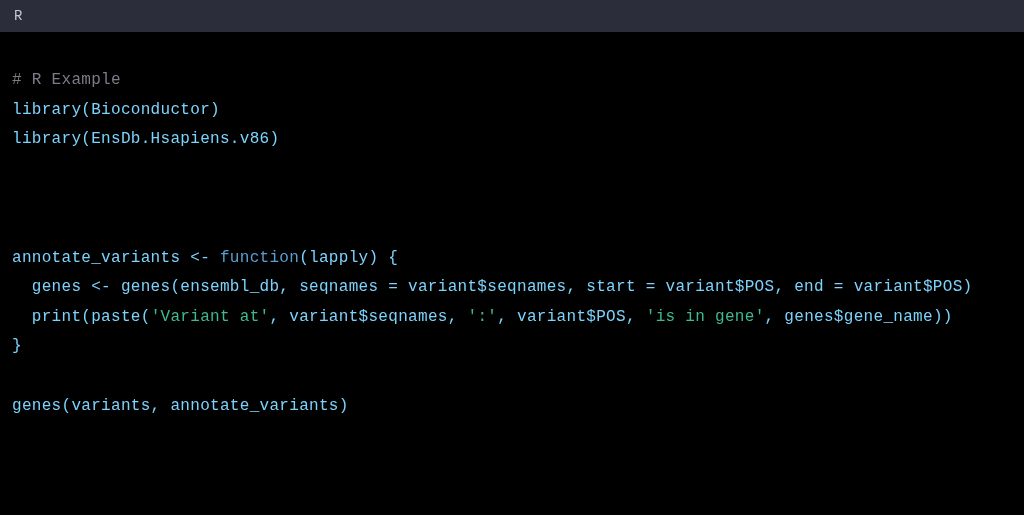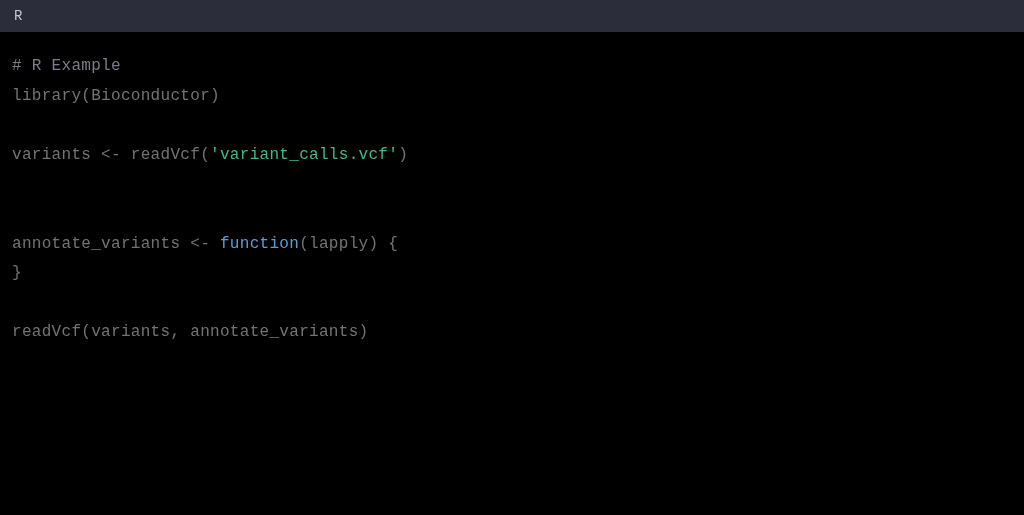--- a/index.html
+++ b/index.html
@@ -18,21 +18,21 @@
     .header-bar {
       background: #2b2d3a;
       height: 32px;
       padding: 6px 14px;
       color: #c5c7d0;
       font-size: 14px;
       display: flex;
       align-items: center;
     }
     .code-area {
-      padding: 20px 12px;
+      padding: 34px 12px;
       background: #000000;
       color: #e8e8e8;
       line-height: 1.85;
       font-size: 16px;
       letter-spacing: 0.3px;
     }
     .line {
       white-space: pre;
       font-family: inherit;
     }
@@ -40,37 +40,39 @@
       color: #7a7d89;
     }
     .keyword {
       color: #5a9fd4;
       font-family: Liberation Mono, monospace;
     }
     .string {
       color: #3fb98f;
     }
     .default {
-      color: #737373;
+      color: #7dd3fc;
     }
     .blank-line {
       height: 1.85em;
     }
   </style>
 </head>
 <body>
 
 <div class="header-bar">
   <span>R</span>
 </div>
 
 <div class="code-area" id="code-container">
 <div class="line"><span class="comment"># R Example</span></div>
     <div class="line"><span class="default">library(Bioconductor)</span></div>
+    <div class="line"><span class="default">library(EnsDb.Hsapiens.v86)</span></div>
     <div class="blank-line"></div>
-    <div class="line"><span class="default">variants &lt;- readVcf(</span><span class="string">'variant_calls.vcf'</span><span class="default">)</span></div>
     <div class="blank-line"></div>
     <div class="blank-line"></div>
     <div class="line"><span class="default">annotate_variants &lt;- </span><span class="keyword">function</span><span class="default">(lapply) {</span></div>
+    <div class="line"><span class="default">  genes &lt;- genes(ensembl_db, seqnames = variant$seqnames, start = variant$POS, end = variant$POS)</span></div>
+    <div class="line"><span class="default">  print(paste(</span><span class="string">'Variant at'</span><span class="default">, variant$seqnames, </span><span class="string">':'</span><span class="default">, variant$POS, </span><span class="string">'is in gene'</span><span class="default">, genes$gene_name))</span></div>
     <div class="line"><span class="default">}</span></div>
     <div class="blank-line"></div>
-    <div class="line"><span class="default">readVcf(variants, annotate_variants)</span></div>
+    <div class="line"><span class="default">genes(variants, annotate_variants)</span></div>
   </div>
 
 </body></html>

